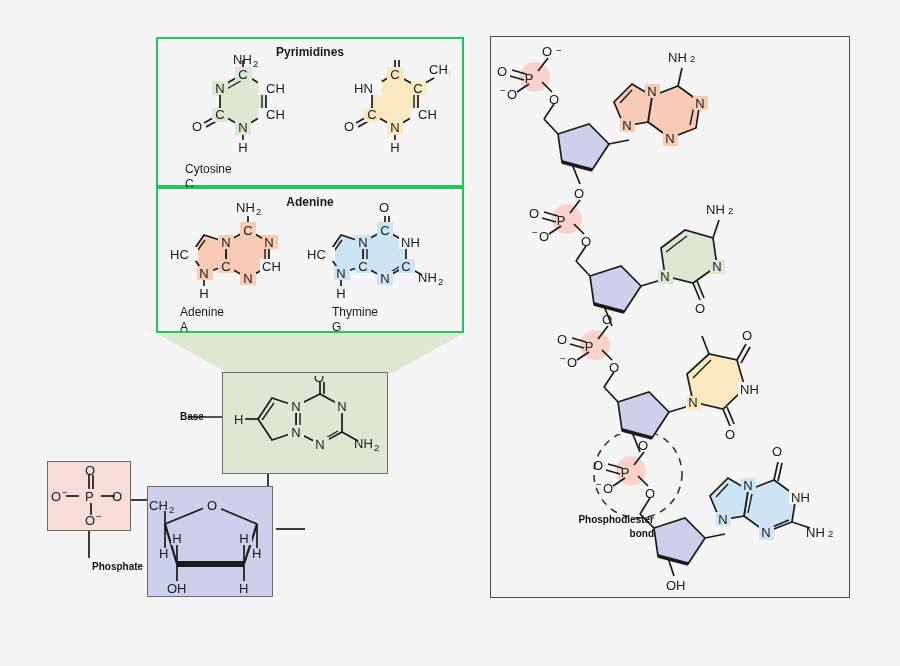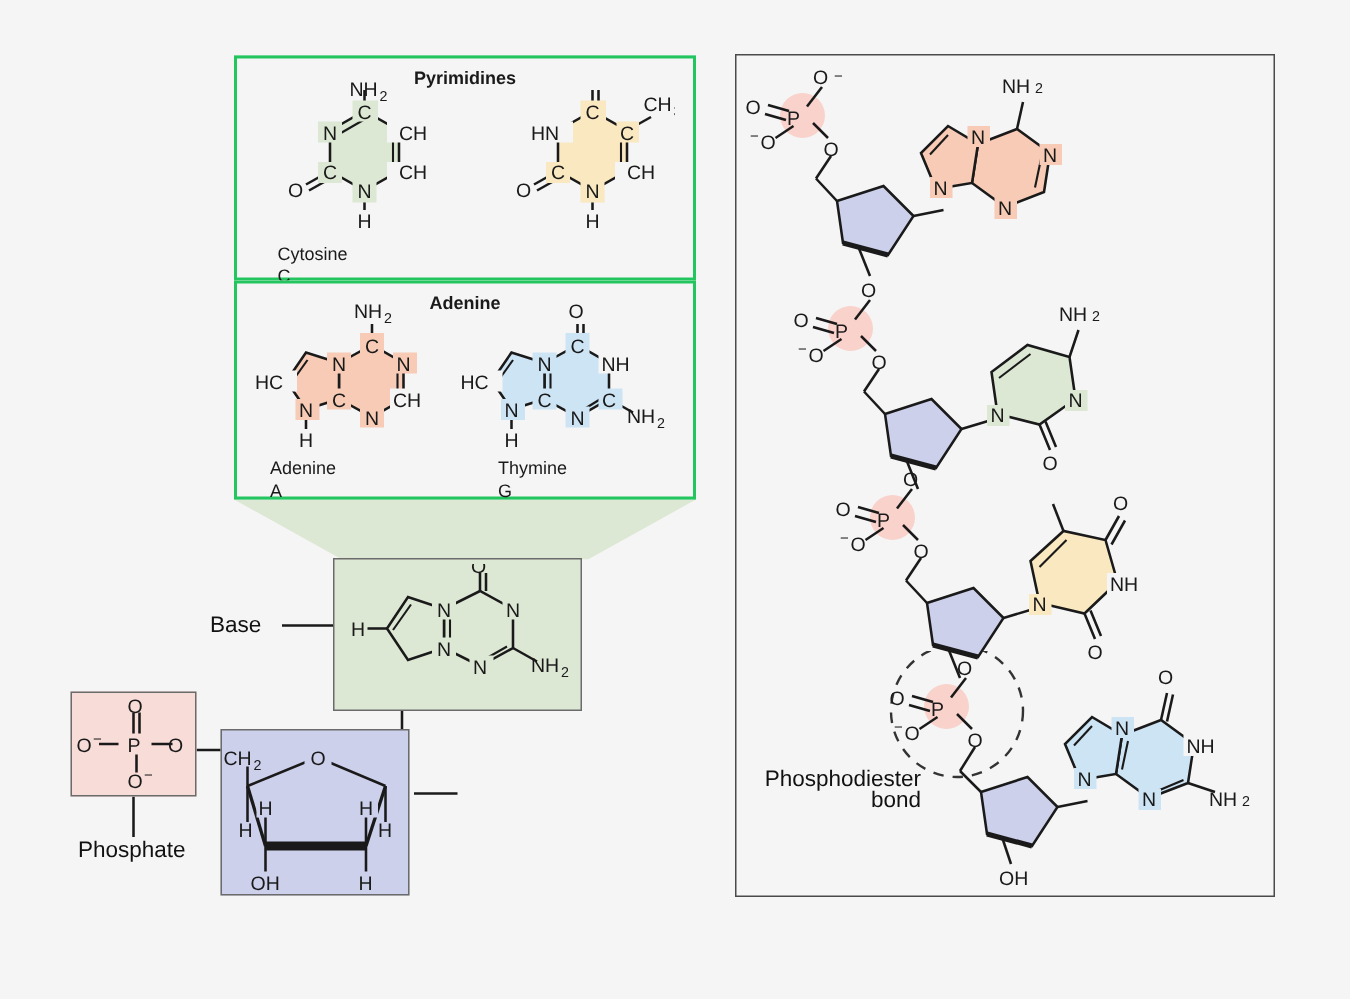--- a/index.html
+++ b/index.html
@@ -67,25 +67,26 @@
     border: 1px solid #6b6b6b;
     box-sizing: border-box;
   }
   #base-box     { left: 222px; top: 372px; width: 166px; height: 102px; background: #dde8d4; }
   #phos-box     { left: 47px;  top: 461px; width: 84px;  height: 70px;  background: #f8dcd8; }
   #sugar-box    { left: 147px; top: 486px; width: 126px; height: 111px; background: #ccd0ea; }
 
   
   .callout {
     position: absolute;
-    font-size: 15px;
-    font-weight: normal;
+    font-size: 10px;
+    font-weight: bold;
     color: #111;
     line-height: 14px;
     white-space: pre-line;
+    margin-left: 40px;
   }
 
   
   svg text {
     font-family: "Liberation Sans", sans-serif;
     fill: #1a1a1a;
   }
   .atom   { font-size: 13px; }
   .sub    { font-size: 9.5px; }
   .chg    { font-size: 10px; }

